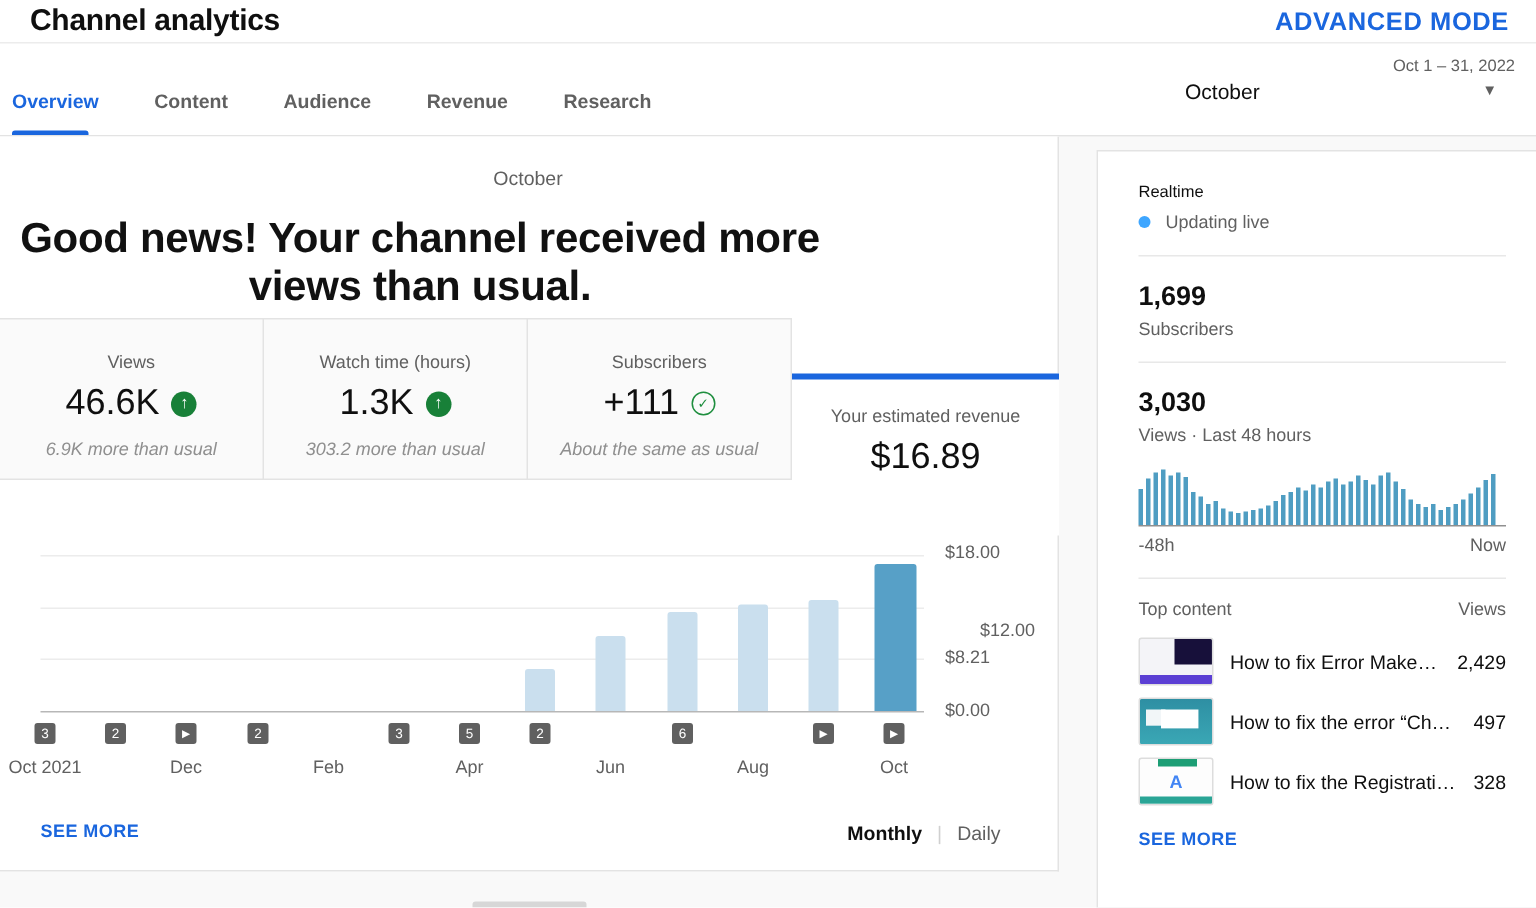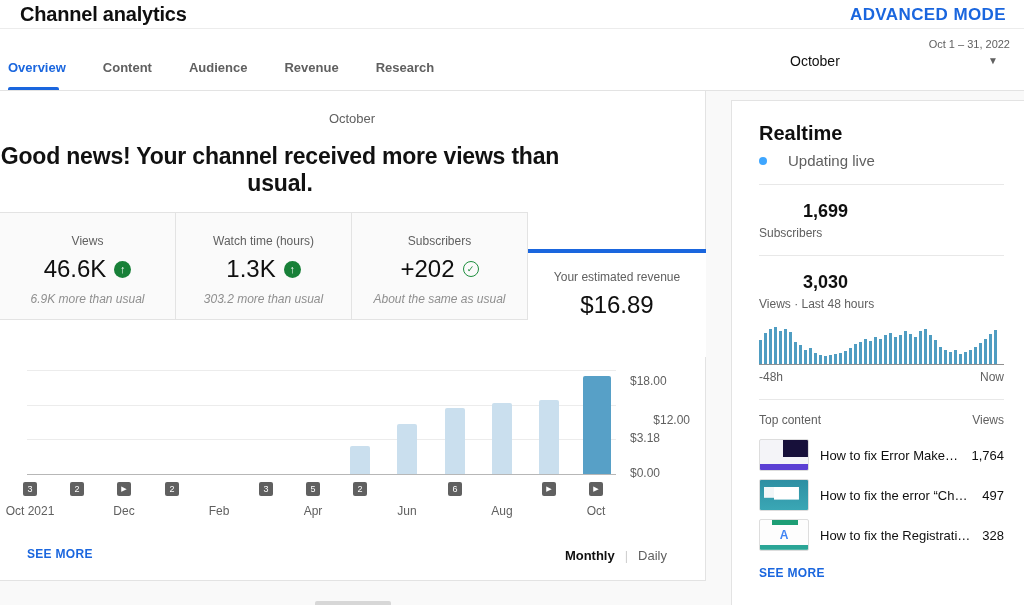--- a/index.html
+++ b/index.html
@@ -27,21 +27,21 @@
   .date-range { font-size:11px; color:#606060;text-align:right; }
   .date-period { font-size:14px; color:#0f0f0f; margin-top:3px; }
   .caret { position:absolute; right:12px; top:17px; font-size:10px; color:#606060; }
 
   
   .main-card {
     position:absolute; left:0; top:91px; width:706px; height:490px;
     background:#fff; border-right:1px solid #e3e3e3; border-bottom:1px solid #e3e3e3;
   }
   .period-label { position:absolute; top:20px; left:0; width:704px; text-align:center; font-size:13px; color:#606060; }
-  .headline { position:absolute; top:52px; left:0; width:560px; text-align:center; font-size:23px; font-weight:bold; letter-spacing:-0.2px; color:#111; }
+  .headline { position:absolute; top:52px; left:0; width:560px; text-align:center; font-size:28px; font-weight:bold; letter-spacing:-0.2px; color:#111; }
 
   
   .metric-strip { position:absolute; top:121px; left:0; width:706px; height:108px; display:flex; }
   .metric-cell {
     width:176px; height:108px; position:relative; text-align:center; cursor:pointer;
     background:#fafafa; border-top:1px solid #e3e3e3; border-bottom:1px solid #e3e3e3; border-right:1px solid #e3e3e3;
     padding-top:21px;
   }
   .metric-cell.active { background:#fff; border-top:none; border-bottom:none; border-right:none; width:178px;margin-top:37px; }
   .metric-accent { position:absolute; top:0; left:0; right:0; height:4px; background:#1a66de; }
@@ -68,25 +68,25 @@
   .gran-sel { color:#0f0f0f; font-weight:bold; cursor:pointer; }
   .gran-div { color:#d0d0d0; }
   .gran-unsel { color:#606060; cursor:pointer; }
 
   
   .sidebar-card {
     position:absolute; left:731px; top:100px; width:294px; height:506px;
     background:#fff; border:1px solid #e3e3e3;
     padding:20px 20px 0 27px;
   }
-  .rt-title { font-size:20px; font-weight:bold; margin-top:1px; }
-  .rt-live { margin-top:7px; font-size:15px; color:#606060; display:flex; align-items:center; gap:21px; }
+  .rt-title { font-size:11px; font-weight:normal; margin-top:1px; }
+  .rt-live { margin-top:7px; font-size:12px; color:#606060; display:flex; align-items:center; gap:10px; }
   .live-dot { width:8px; height:8px; border-radius:50%; background:#3ea6ff; }
   .sb-divider { border:none; border-top:1px solid #e8e8e8; margin-top:15px; }
-  .rt-num { font-size:18px; font-weight:bold; margin-top:16px;margin-left:44px; }
+  .rt-num { font-size:18px; font-weight:bold; margin-top:16px; }
   .rt-cap { font-size:12px; color:#606060; margin-top:4px; }
   .sb-link { font-size:12px; font-weight:bold; letter-spacing:0.3px; color:#1a66de; margin-top:16px; cursor:pointer; }
   .rt-bars { margin-top:15px; height:39px; display:flex; align-items:flex-end; gap:2px; border-bottom:1px solid #909090; }
   .rt-bar { width:3px; background:#4f9dc2; }
   .rt-axis { display:flex; justify-content:space-between; font-size:12px; color:#606060; margin-top:5px; }
   .tc-header { display:flex; justify-content:space-between; font-size:12px; color:#606060; margin-top:13px; }
   .tc-row { display:flex; align-items:center; gap:11px; margin-top:8px; cursor:pointer; }
   .thumb { width:50px; height:32px; border:1px solid #ddd; border-radius:2px; flex:none; }
   .thumb-1 { background:
       linear-gradient(#5b3fd4,#5b3fd4) 0 100%/100% 6px no-repeat,
@@ -146,41 +146,41 @@
       <div class="metric-label">Watch time (hours)</div>
       <div class="metric-value-row">
         <span>1.3K</span>
         <span class="ico-up">↑</span>
       </div>
       <div class="metric-sub">303.2 more than usual</div>
     </div>
     <div class="metric-cell">
       <div class="metric-label">Subscribers</div>
       <div class="metric-value-row">
-        <span>+202</span>
+        <span>+111</span>
         <span class="ico-check">✓</span>
       </div>
       <div class="metric-sub">About the same as usual</div>
     </div>
     <div class="metric-cell active">
       <div class="metric-accent"></div>
       <div class="metric-label">Your estimated revenue</div>
       <div class="metric-value-row">
         <span>$16.89</span>
       </div>
     </div>
   </div>
 
   <div id="revenue-chart">
       <div class="gridline" style="top:278.96px;"></div>
-      <div class="ytick" style="top:283px;">$18.00</div>
+      <div class="ytick" style="top:270px;">$18.00</div>
       <div class="gridline" style="top:313.64px;"></div>
       <div class="ytick" style="top:322px;text-align:right;">$12.00</div>
       <div class="gridline" style="top:348.32px;"></div>
-      <div class="ytick" style="top:340.32px;">$3.18</div>
+      <div class="ytick" style="top:340.32px;">$8.21</div>
       <div class="gridline base" style="top:383px;"></div>
       <div class="ytick" style="top:375px;">$0.00</div>
       <div class="bar" style="left:350px;top:355px;width:20px;height:28px;"></div>
       <div class="bar" style="left:397px;top:333px;width:20px;height:50px;"></div>
       <div class="bar" style="left:445px;top:317px;width:20px;height:66px;"></div>
       <div class="bar" style="left:492px;top:312px;width:20px;height:71px;"></div>
       <div class="bar" style="left:539px;top:309px;width:20px;height:74px;"></div>
       <div class="bar hl" style="left:583px;top:285px;width:28px;height:98px;"></div>
       <div class="marker-badge" style="left:23px;">3</div>
       <div class="marker-badge" style="left:70px;">2</div>
@@ -282,21 +282,21 @@
     <span>Now</span>
   </div>
   <hr class="sb-divider">
   <div class="tc-header">
     <span>Top content</span>
     <span>Views</span>
   </div>
   <div class="tc-row" style="margin-top:12px;">
     <div class="thumb thumb-1"></div>
     <div class="tc-title">How to fix Error Make S…</div>
-    <div class="tc-views">1,764</div>
+    <div class="tc-views">2,429</div>
   </div>
   <div class="tc-row">
     <div class="thumb thumb-2"></div>
     <div class="tc-title">How to fix the error “Chan…</div>
     <div class="tc-views">497</div>
   </div>
   <div class="tc-row">
     <div class="thumb thumb-3">A</div>
     <div class="tc-title">How to fix the Registratio…</div>
     <div class="tc-views">328</div>

